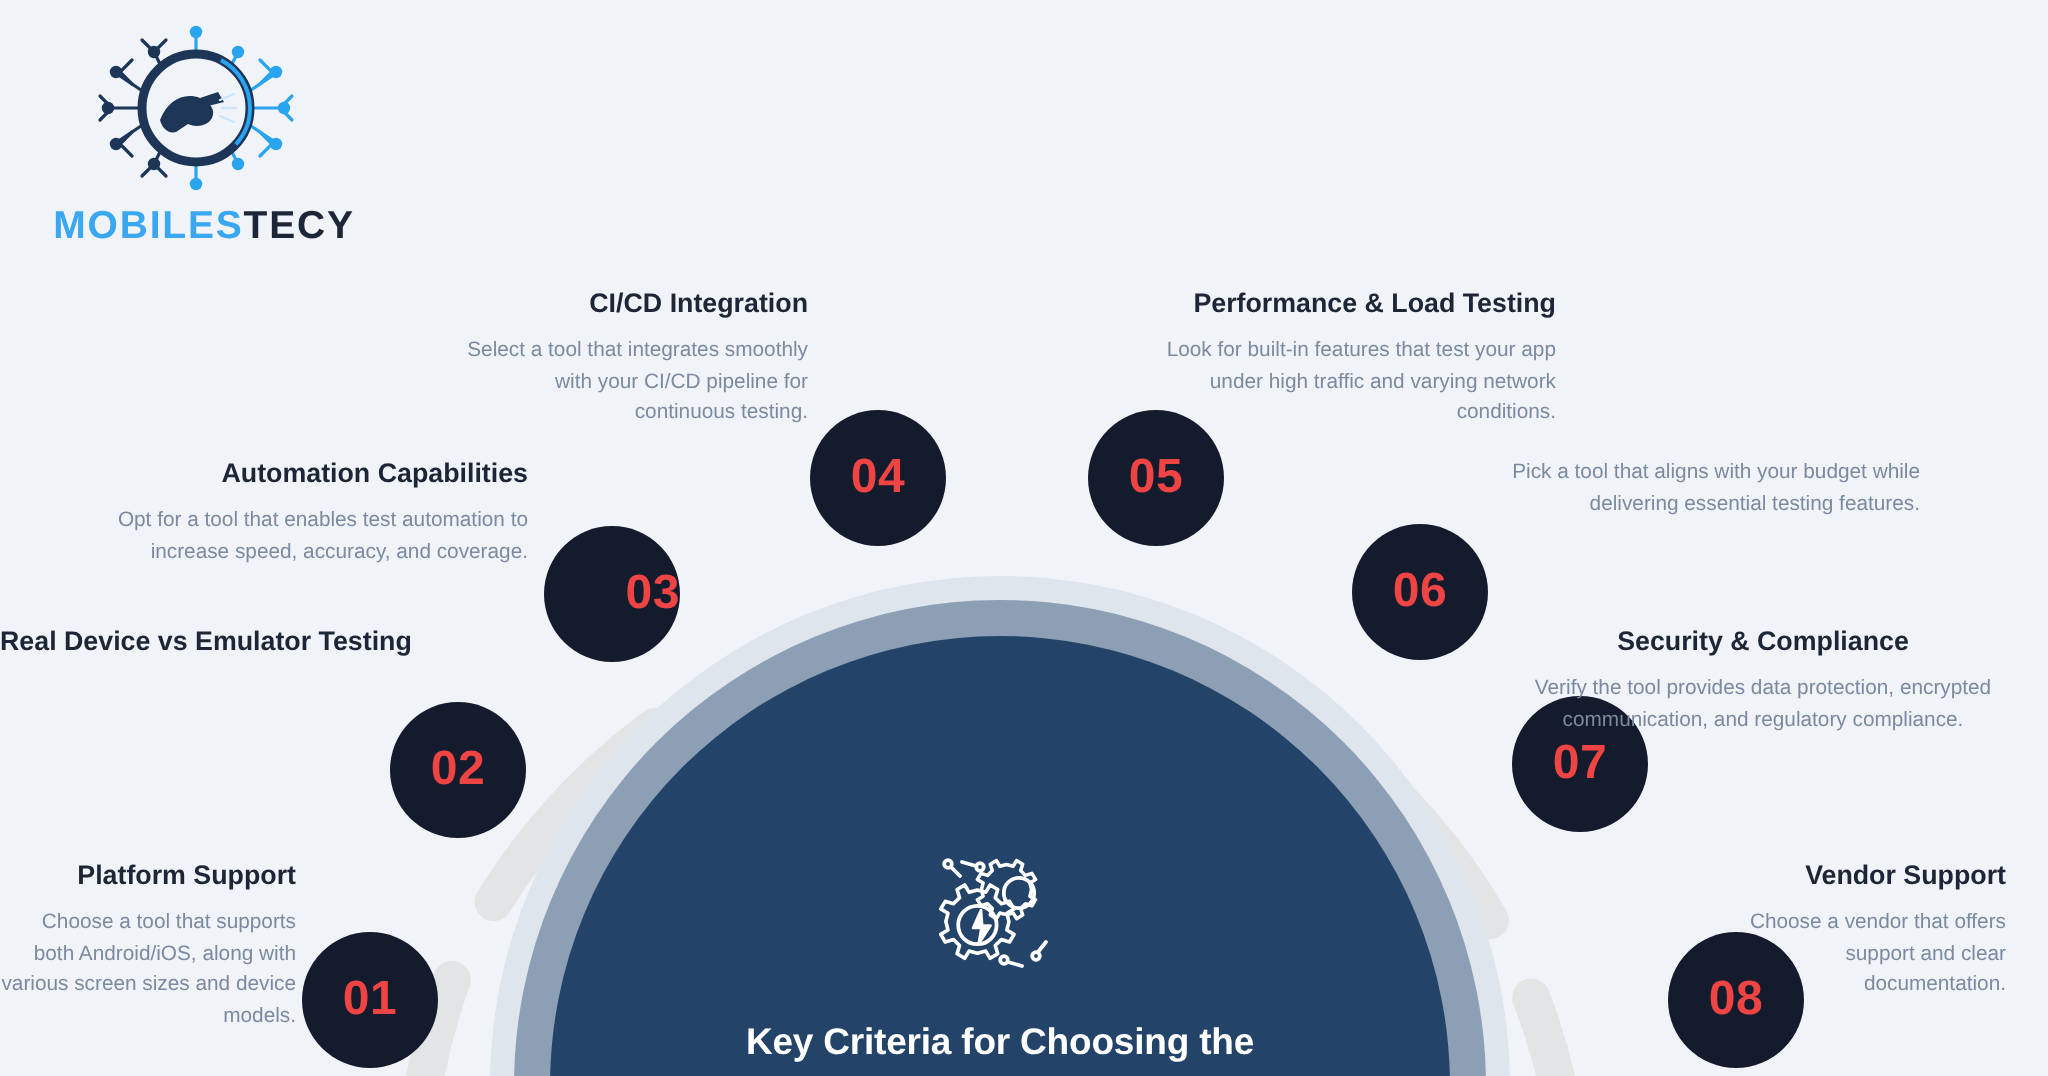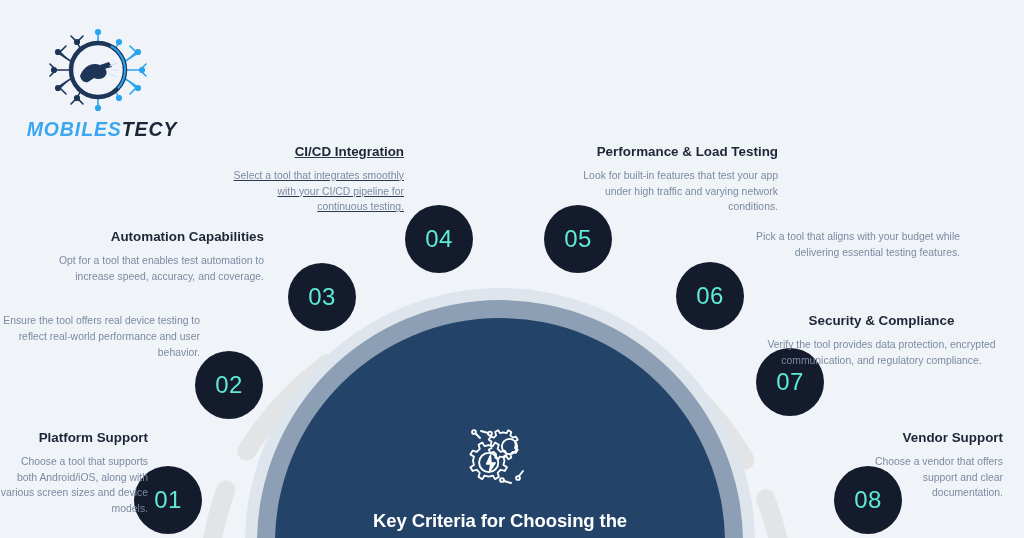--- a/index.html
+++ b/index.html
@@ -15,24 +15,23 @@
     position: relative;
     background: #f0f4f9;
     font-family: "Liberation Sans", sans-serif;
     color: #2b3a4f;
   }
 
   
   #logo-block {
     position: absolute;
     left: 22px;
-    top: 24px;
+    top: 8px;
     width: 160px;
     height: 122px;
-    font-style: italic;
   }
   #logo-mark {
     position: absolute;
     left: 16px;
     top: 0px;
     width: 120px;
     height: 92px;
   }
   #logo-wordmark {
     position: absolute;
@@ -110,26 +109,26 @@
     pointer-events: none;
   }
 
   
   .node {
     position: absolute;
     width: 68px;
     height: 68px;
     border-radius: 50%;
     background: #141b2d;
-    color: #5eead4;
+    color: #ef4444;
     display: flex;
     align-items: center;
     justify-content: center;
     font-size: 24px;
-    font-weight: 400;
+    font-weight: 700;
     letter-spacing: 0.3px;
   }
 
   
   .step-text { position: absolute; }
   .step-title {
     font-size: 13.4px;
     font-weight: 700;
     color: #1d2636;
     line-height: 1.25;
@@ -234,27 +233,27 @@
       </g>
     </svg>
 
     <div id="center-title">
       <div>Key Criteria for Choosing the</div>
       <div>Best Mobile App Testing Tool</div>
     </div>
   </div>
 </div>
 
-<div class="node" style="left:134px; top:466px;">
+<div class="node" style="left:151px; top:466px;">
     <span>01</span>
   </div>
 <div class="node" style="left:195px; top:351px;">
     <span>02</span>
   </div>
-<div class="node" style="left:288px; top:263px;">
+<div class="node" style="left:272px; top:263px;justify-content:flex-end;">
     <span>03</span>
   </div>
 <div class="node" style="left:405px; top:205px;">
     <span>04</span>
   </div>
 <div class="node" style="left:544px; top:205px;">
     <span>05</span>
   </div>
 <div class="node" style="left:676px; top:262px;">
     <span>06</span>
@@ -265,29 +264,29 @@
 <div class="node" style="left:834px; top:466px;">
     <span>08</span>
   </div>
 
 <div class="step-text align-right" style="left:0px; top:430px; width:148px;">
   <div class="step-title">Platform Support</div>
   <div class="step-desc">Choose a tool that supports both Android/iOS, along with various screen sizes and device models.</div>
 </div>
 
 <div class="step-text align-right" style="left:0px; top:313px; width:200px;">
-  <div class="step-desc">Ensure the tool offers real device testing to reflect real-world performance and user behavior.</div>
+  <div class="step-title">Real Device vs Emulator Testing</div>
 </div>
 
 <div class="step-text align-right" style="left:20px; top:229px; width:244px;">
   <div class="step-title">Automation Capabilities</div>
   <div class="step-desc">Opt for a tool that enables test automation to increase speed, accuracy, and coverage.</div>
 </div>
 
-<div class="step-text align-right" style="left:232px; top:144px; width:172px;text-decoration:underline;">
+<div class="step-text align-right" style="left:232px; top:144px; width:172px;">
   <div class="step-title">CI/CD Integration</div>
   <div class="step-desc">Select a tool that integrates smoothly with your CI/CD pipeline for continuous testing.</div>
 </div>
 
 <div class="step-text align-right" style="left:560px; top:144px; width:218px;">
   <div class="step-title">Performance &amp; Load Testing</div>
   <div class="step-desc">Look for built-in features that test your app under high traffic and varying network conditions.</div>
 </div>
 
 <div class="step-text align-right" style="left:712px; top:229px; width:248px;">

